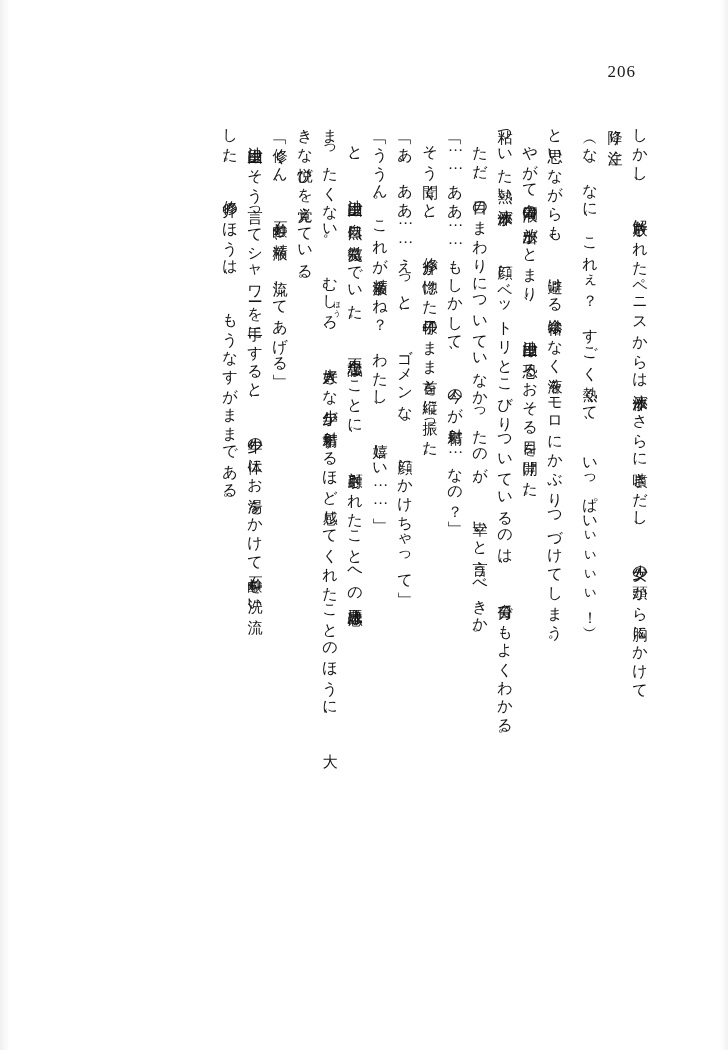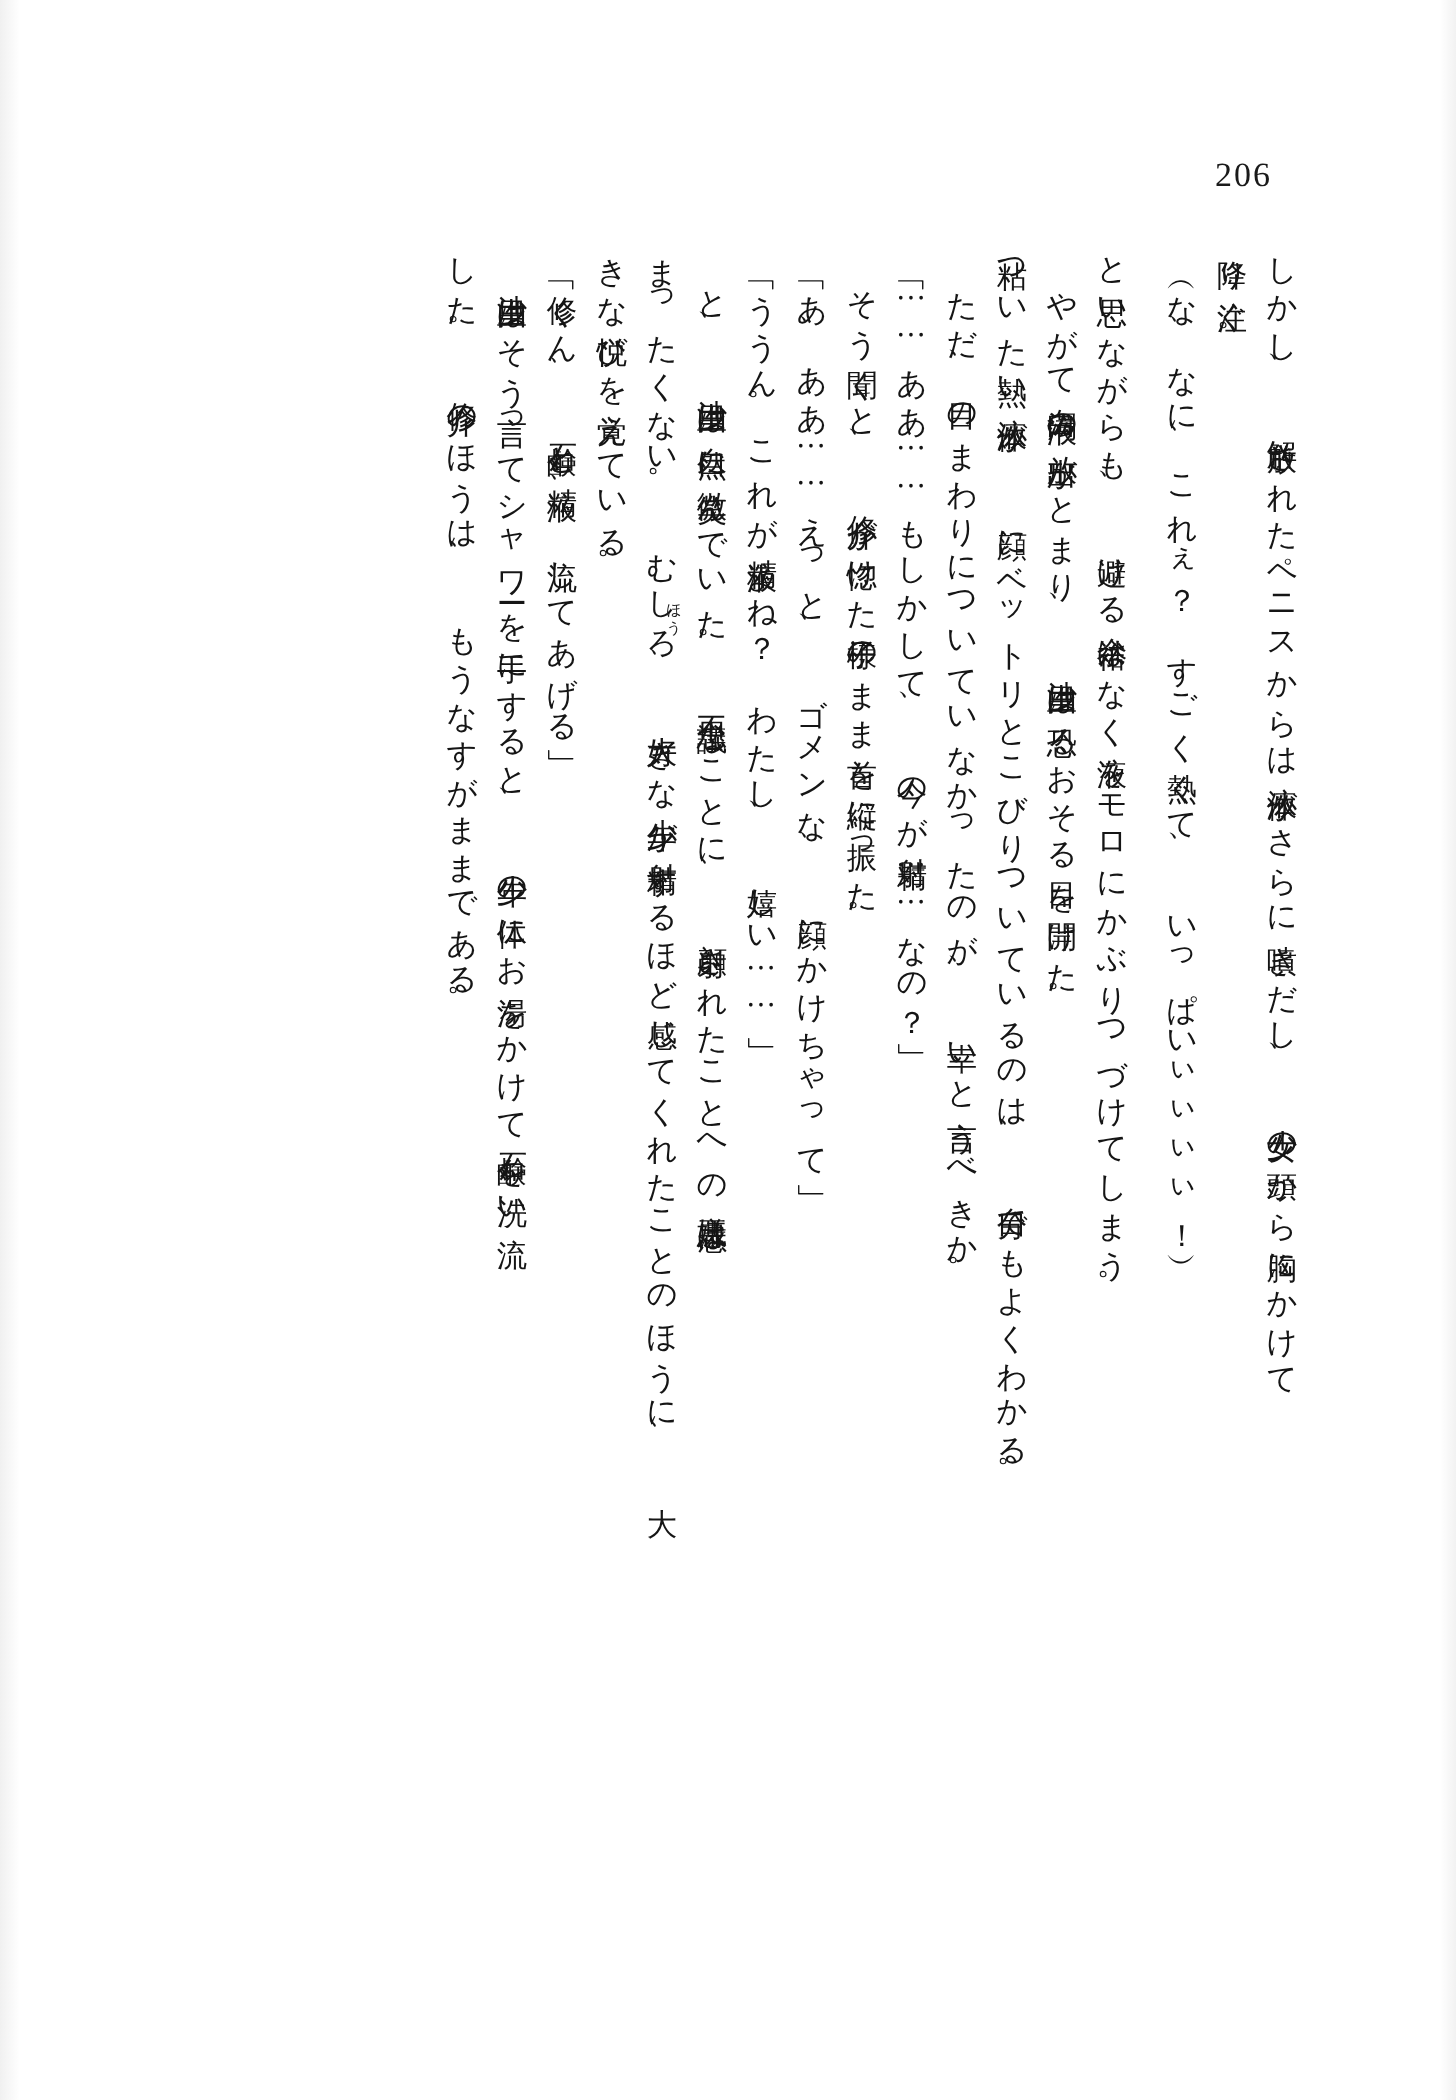--- a/index.html
+++ b/index.html
@@ -22,21 +22,20 @@
     box-sizing: border-box;
   }
   .page-number {
     position: absolute;
     top: 62px;
     right: 92px;
     font-size: 17px;
     letter-spacing: 1px;
     color: #1a1a1a;
     font-family: "Liberation Serif", "DejaVu Serif", serif;
-    margin-top: 16px;
   }
   .text-body {
     position: absolute;
     top: 118px;
     right: 80px;
     left: 78px;
     height: 840px;
     display: flex;
     flex-direction: row-reverse;
     justify-content: flex-start;

